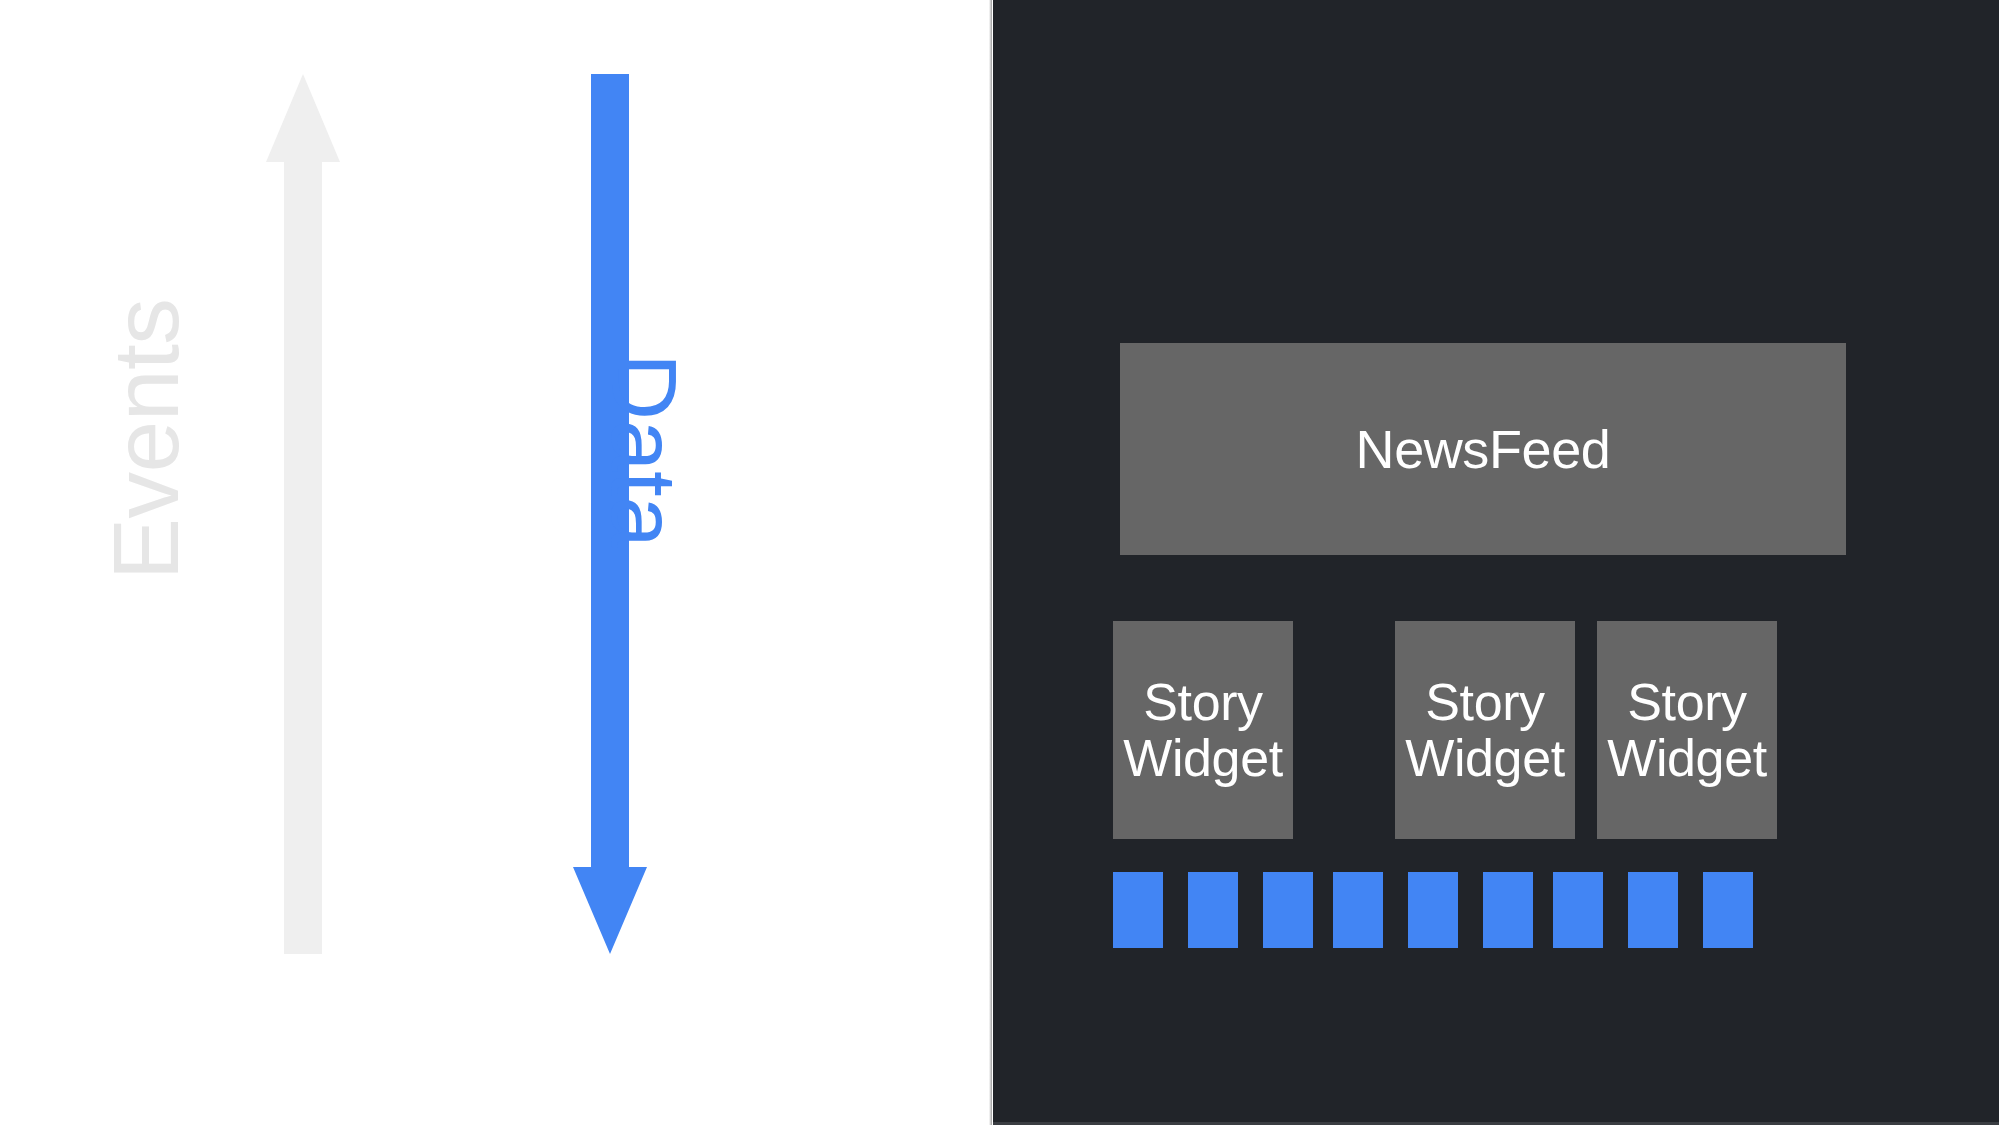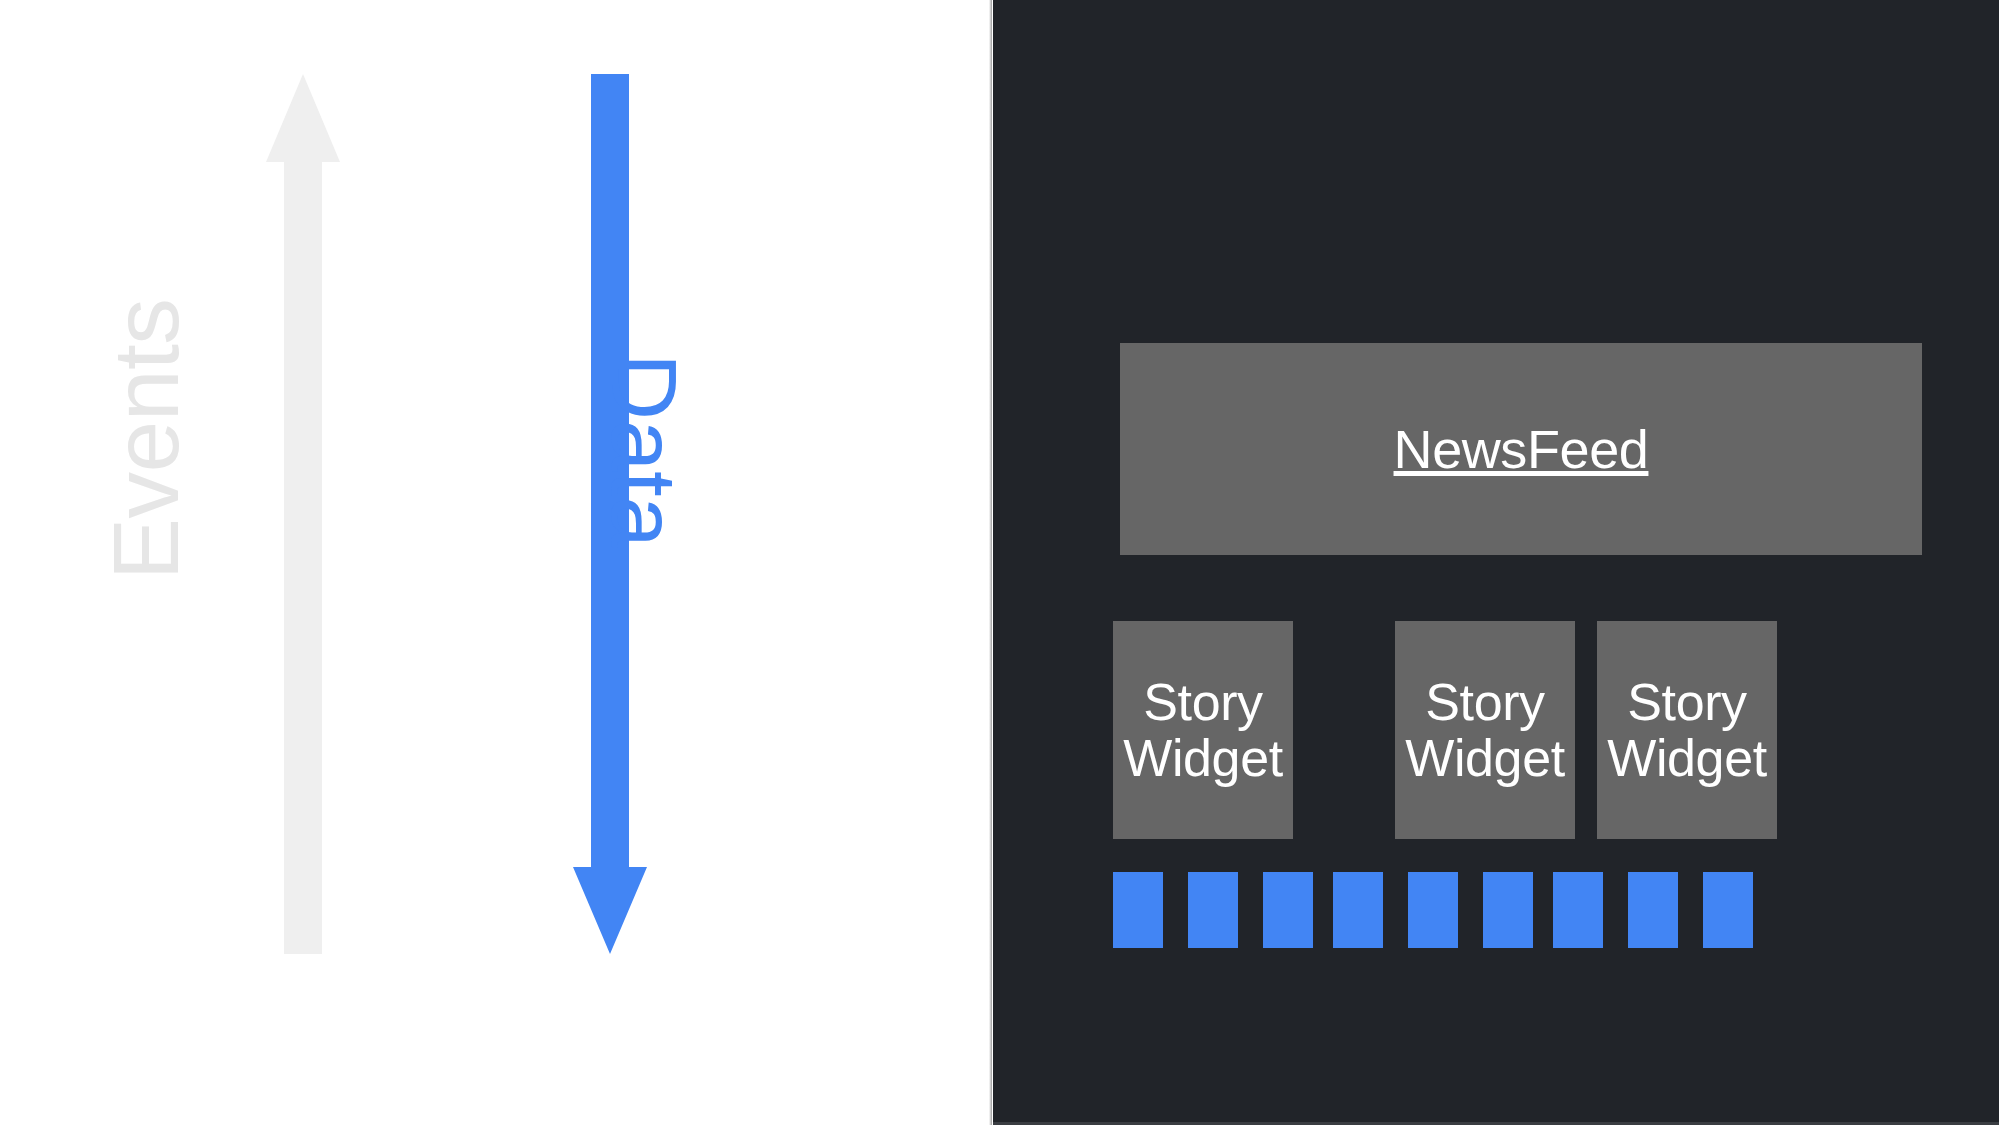--- a/index.html
+++ b/index.html
@@ -92,21 +92,21 @@
     align-items: center;
     justify-content: center;
     text-align: center;
     font-size: 54px;
     font-weight: 400;
     letter-spacing: -0.4px;
     line-height: 1.08;
   }
 
   #screen-box   { left: 127px; top: 81px;  width: 726px; height: 194px; }
-  #newsfeed-box { left: 127px; top: 343px; width: 802px; height: 212px; text-decoration: underline; }
+  #newsfeed-box { left: 127px; top: 343px; width: 726px; height: 212px; }
 
   .story-box {
     top: 621px;
     width: 180px;
     height: 218px;
     font-size: 52px;
   }
   #story-box-0 { left: 120px; }
   #story-box-1 { left: 402px; }
   #story-box-2 { left: 604px; }

